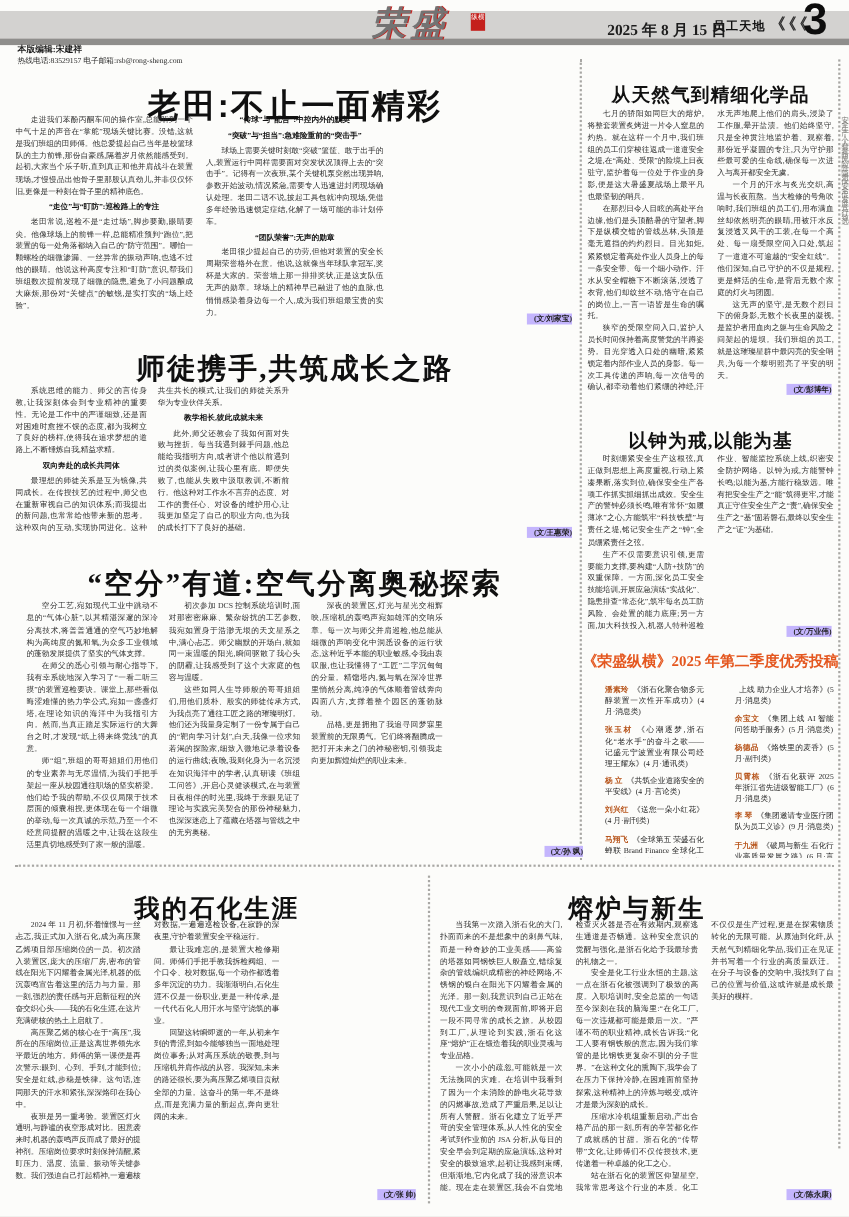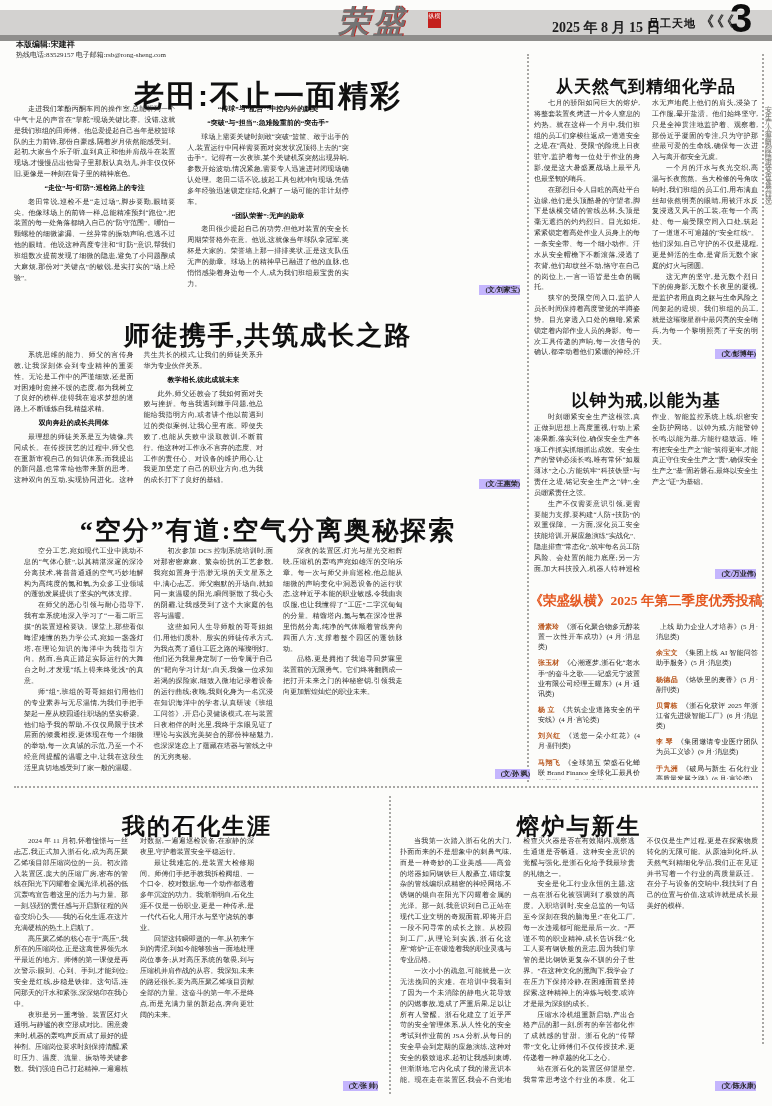--- a/index.html
+++ b/index.html
@@ -51,21 +51,21 @@
   .b-c{left:24px;top:546px;width:508px;height:234px;}
   .b-d{left:534px;top:98px;width:224px;height:262px;}
   .b-e{left:534px;top:412px;width:224px;height:168px;}
   .b-f{left:14px;top:836px;width:366px;height:256px;}
   .b-g{left:400px;top:836px;width:358px;height:256px;}
   
   .tbl-title{position:absolute;left:528px;top:592px;width:236px;text-align:center;
              font-size:13.5px;font-weight:900;color:#e4571f;letter-spacing:0;white-space:nowrap;}
   .tbl{position:absolute;left:534px;top:622px;width:224px;height:158px;display:flex;gap:12px;overflow:hidden;}
   .tcol{width:106px;}
-  .tentry{margin:0 0 6px 4px;font-size:7px;line-height:1.45;text-align:justify;}
+  .tentry{margin:0 0 6px 16px;font-size:7px;line-height:1.45;text-align:justify;}
   .tname{font-weight:bold;color:#b8561d;margin-right:4px;}
   .ttext{color:#262626;}
 </style>
 </head>
 <body>
 
 <div class="page">
 
   <div class="band1"></div>
   <div class="band2"></div>

